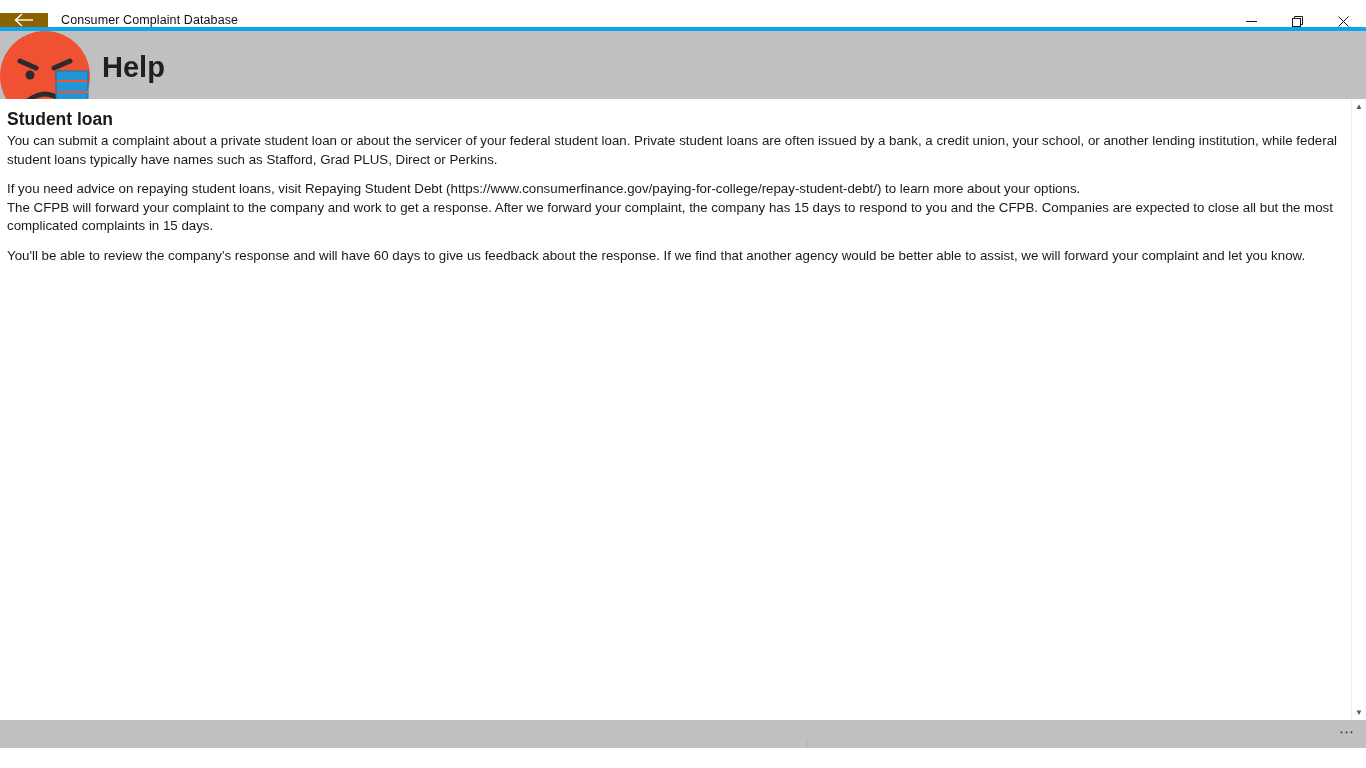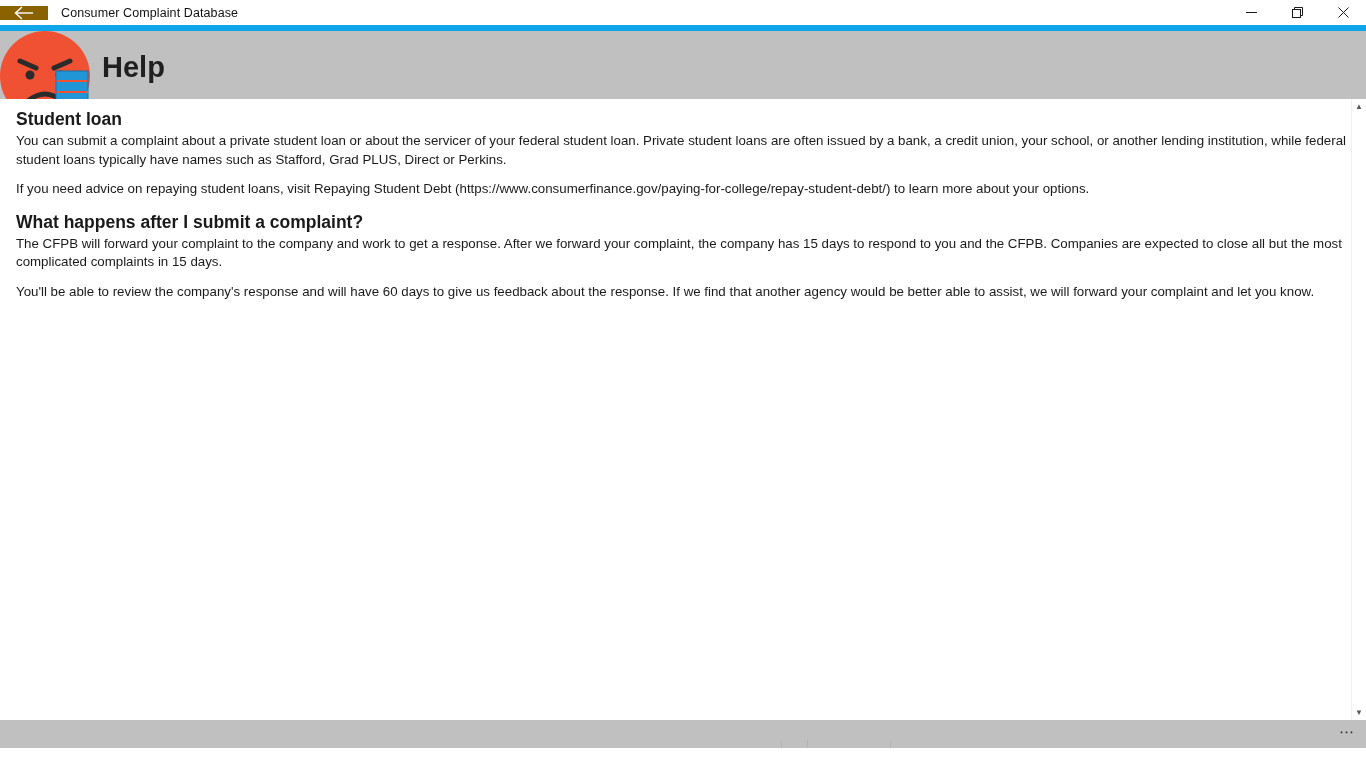--- a/index.html
+++ b/index.html
@@ -11,22 +11,22 @@
     overflow: hidden;
     font-family: "Liberation Sans", sans-serif;
     background: #ffffff;
   }
 
   
   .titlebar {
     height: 31px;
     background: #ffffff;
     display: flex;
-    align-items: center;
-    border-bottom: 6px solid #0ea5e9;
+    align-items: flex-end;
+    border-bottom: 4px solid #0ea5e9;
     position: relative;
   }
   .back-btn {
     width: 48px;
     background: #8a6200;
     color: #ffffff;
     display: flex;
     align-items: center;
     justify-content: center;
     cursor: pointer;
@@ -78,21 +78,21 @@
   
   .content-wrap {
     position: relative;
     height: 621px;
     background: #ffffff;
     overflow: hidden;
   }
   .content {
     position: absolute;
     left: 0; top: 0; right: 15px; bottom: 0;
-    padding: 5px 0 0 16px;
+    padding: 5px 0 0 7px;
     overflow: hidden;
   }
   h2.sec {
     font-size: 17.5px;
     font-weight: bold;
     color: #1a1a1a;
     margin: 5px 0 2px 0;
     line-height: 1.2;
   }
   h2.sec.second { margin-top: 13px; }
@@ -218,21 +218,20 @@
     </svg>
   </div>
   <div class="header-title">Help</div>
 </div>
 
 <div class="content-wrap">
   <div class="content">
     <h2 class="sec">Student loan</h2>
     <p class="para">You can submit a complaint about a private student loan or about the servicer of your federal student loan. Private student loans are often issued by a bank, a credit union, your school, or another lending institution, while federal student loans typically have names such as Stafford, Grad PLUS, Direct or Perkins.</p>
     <p class="para spaced">If you need advice on repaying student loans, visit Repaying Student Debt (https://www.consumerfinance.gov/paying-for-college/repay-student-debt/) to learn more about your options.</p>
-    <h2 class="sec second">What happens after I submit a complaint?</h2>
     <p class="para">The CFPB will forward your complaint to the company and work to get a response. After we forward your complaint, the company has 15 days to respond to you and the CFPB. Companies are expected to close all but the most complicated complaints in 15 days.</p>
     <p class="para spaced">You'll be able to review the company's response and will have 60 days to give us feedback about the response. If we find that another agency would be better able to assist, we will forward your complaint and let you know.</p>
   </div>
 
   <div class="scrollbar">
     <div class="sb-arrow">▲</div>
     <div class="sb-thumb"></div>
     <div class="sb-arrow bottom">▼</div>
   </div>
 </div>

